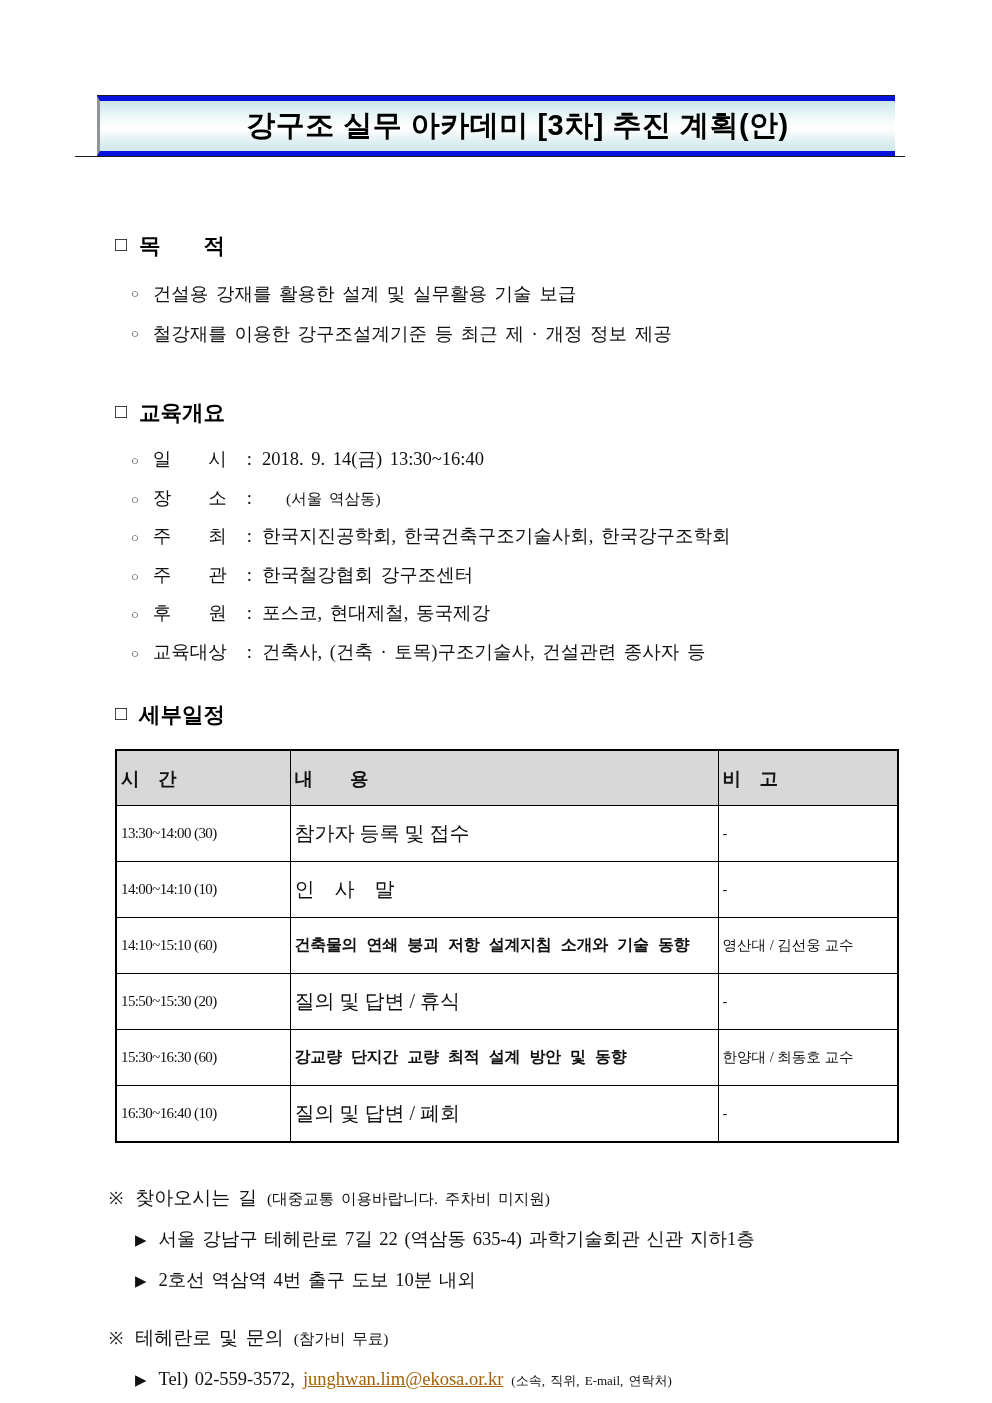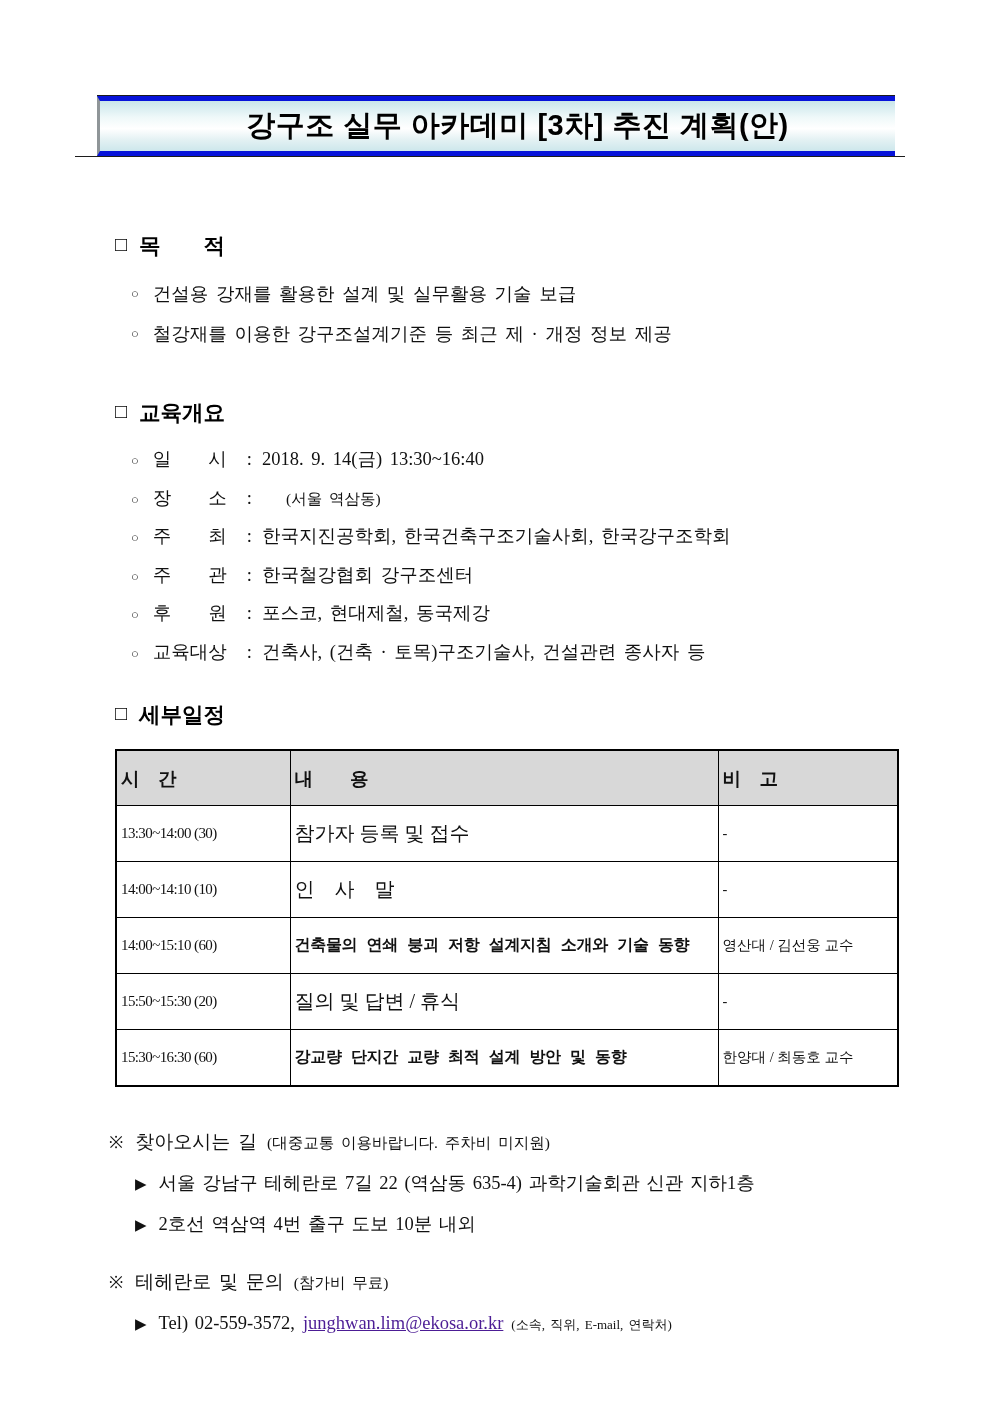--- a/index.html
+++ b/index.html
@@ -70,21 +70,21 @@
   
   .footnote { margin-top:42px; margin-left:12px; }
   .fn-head { display:flex; align-items:baseline; font-size:19px; word-spacing:3px; }
   .fn-head .mk { margin-right:12px; font-size:17px; }
   .fn-head .note { font-size:15.5px; margin-left:10px; }
   .fn-items { margin:8px 0 0 26px; }
   .fn-item { display:flex; align-items:baseline; font-size:18.5px; line-height:40px; word-spacing:2px; }
   .fn-item .mk { margin-right:12px; font-size:15px; }
   .footnote2 { margin-top:24px; }
   .tel-line { margin-left:26px; }
-  .tel-line .email { color:#4c1d95; text-decoration:underline; }
+  .tel-line .email { color:#a16207; text-decoration:underline; }
   .tel-line .note { font-size:13px; margin-left:8px; }
 </style>
 </head>
 <body>
 
 <div class="page">
 
   <div class="hairline hairline-top"></div>
   <div class="banner">
     <div class="title">강구조 실무 아카데미 [3차] 추진 계획(안)</div>
@@ -173,33 +173,38 @@
         <td class="time">13:30~14:00 (30)</td>
         <td class="cont">참가자 등록 및 접수</td>
         <td class="rem">-</td>
       </tr>
       <tr>
         <td class="time">14:00~14:10 (10)</td>
         <td class="cont">인　사　말</td>
         <td class="rem">-</td>
       </tr>
       <tr>
-        <td class="time">14:00~15:10 (60)</td>
+        <td class="time">14:10~15:10 (60)</td>
         <td class="cont bold">건축물의 연쇄 붕괴 저항 설계지침 소개와 기술 동향</td>
         <td class="rem">영산대 / 김선웅 교수</td>
       </tr>
       <tr>
         <td class="time">15:50~15:30 (20)</td>
         <td class="cont">질의 및 답변 / 휴식</td>
         <td class="rem">-</td>
       </tr>
       <tr>
         <td class="time">15:30~16:30 (60)</td>
         <td class="cont bold">강교량 단지간 교량 최적 설계 방안 및 동향</td>
         <td class="rem">한양대 / 최동호 교수</td>
+      </tr>
+      <tr>
+        <td class="time">16:30~16:40 (10)</td>
+        <td class="cont">질의 및 답변 / 폐회</td>
+        <td class="rem">-</td>
       </tr>
     </tbody>
   </table>
 
   <div class="footnote">
     <div class="fn-head">
       <span class="mk">※</span>
       <span>찾아오시는 길</span>
       <span class="note">(대중교통 이용바랍니다. 주차비 미지원)</span>
     </div>

